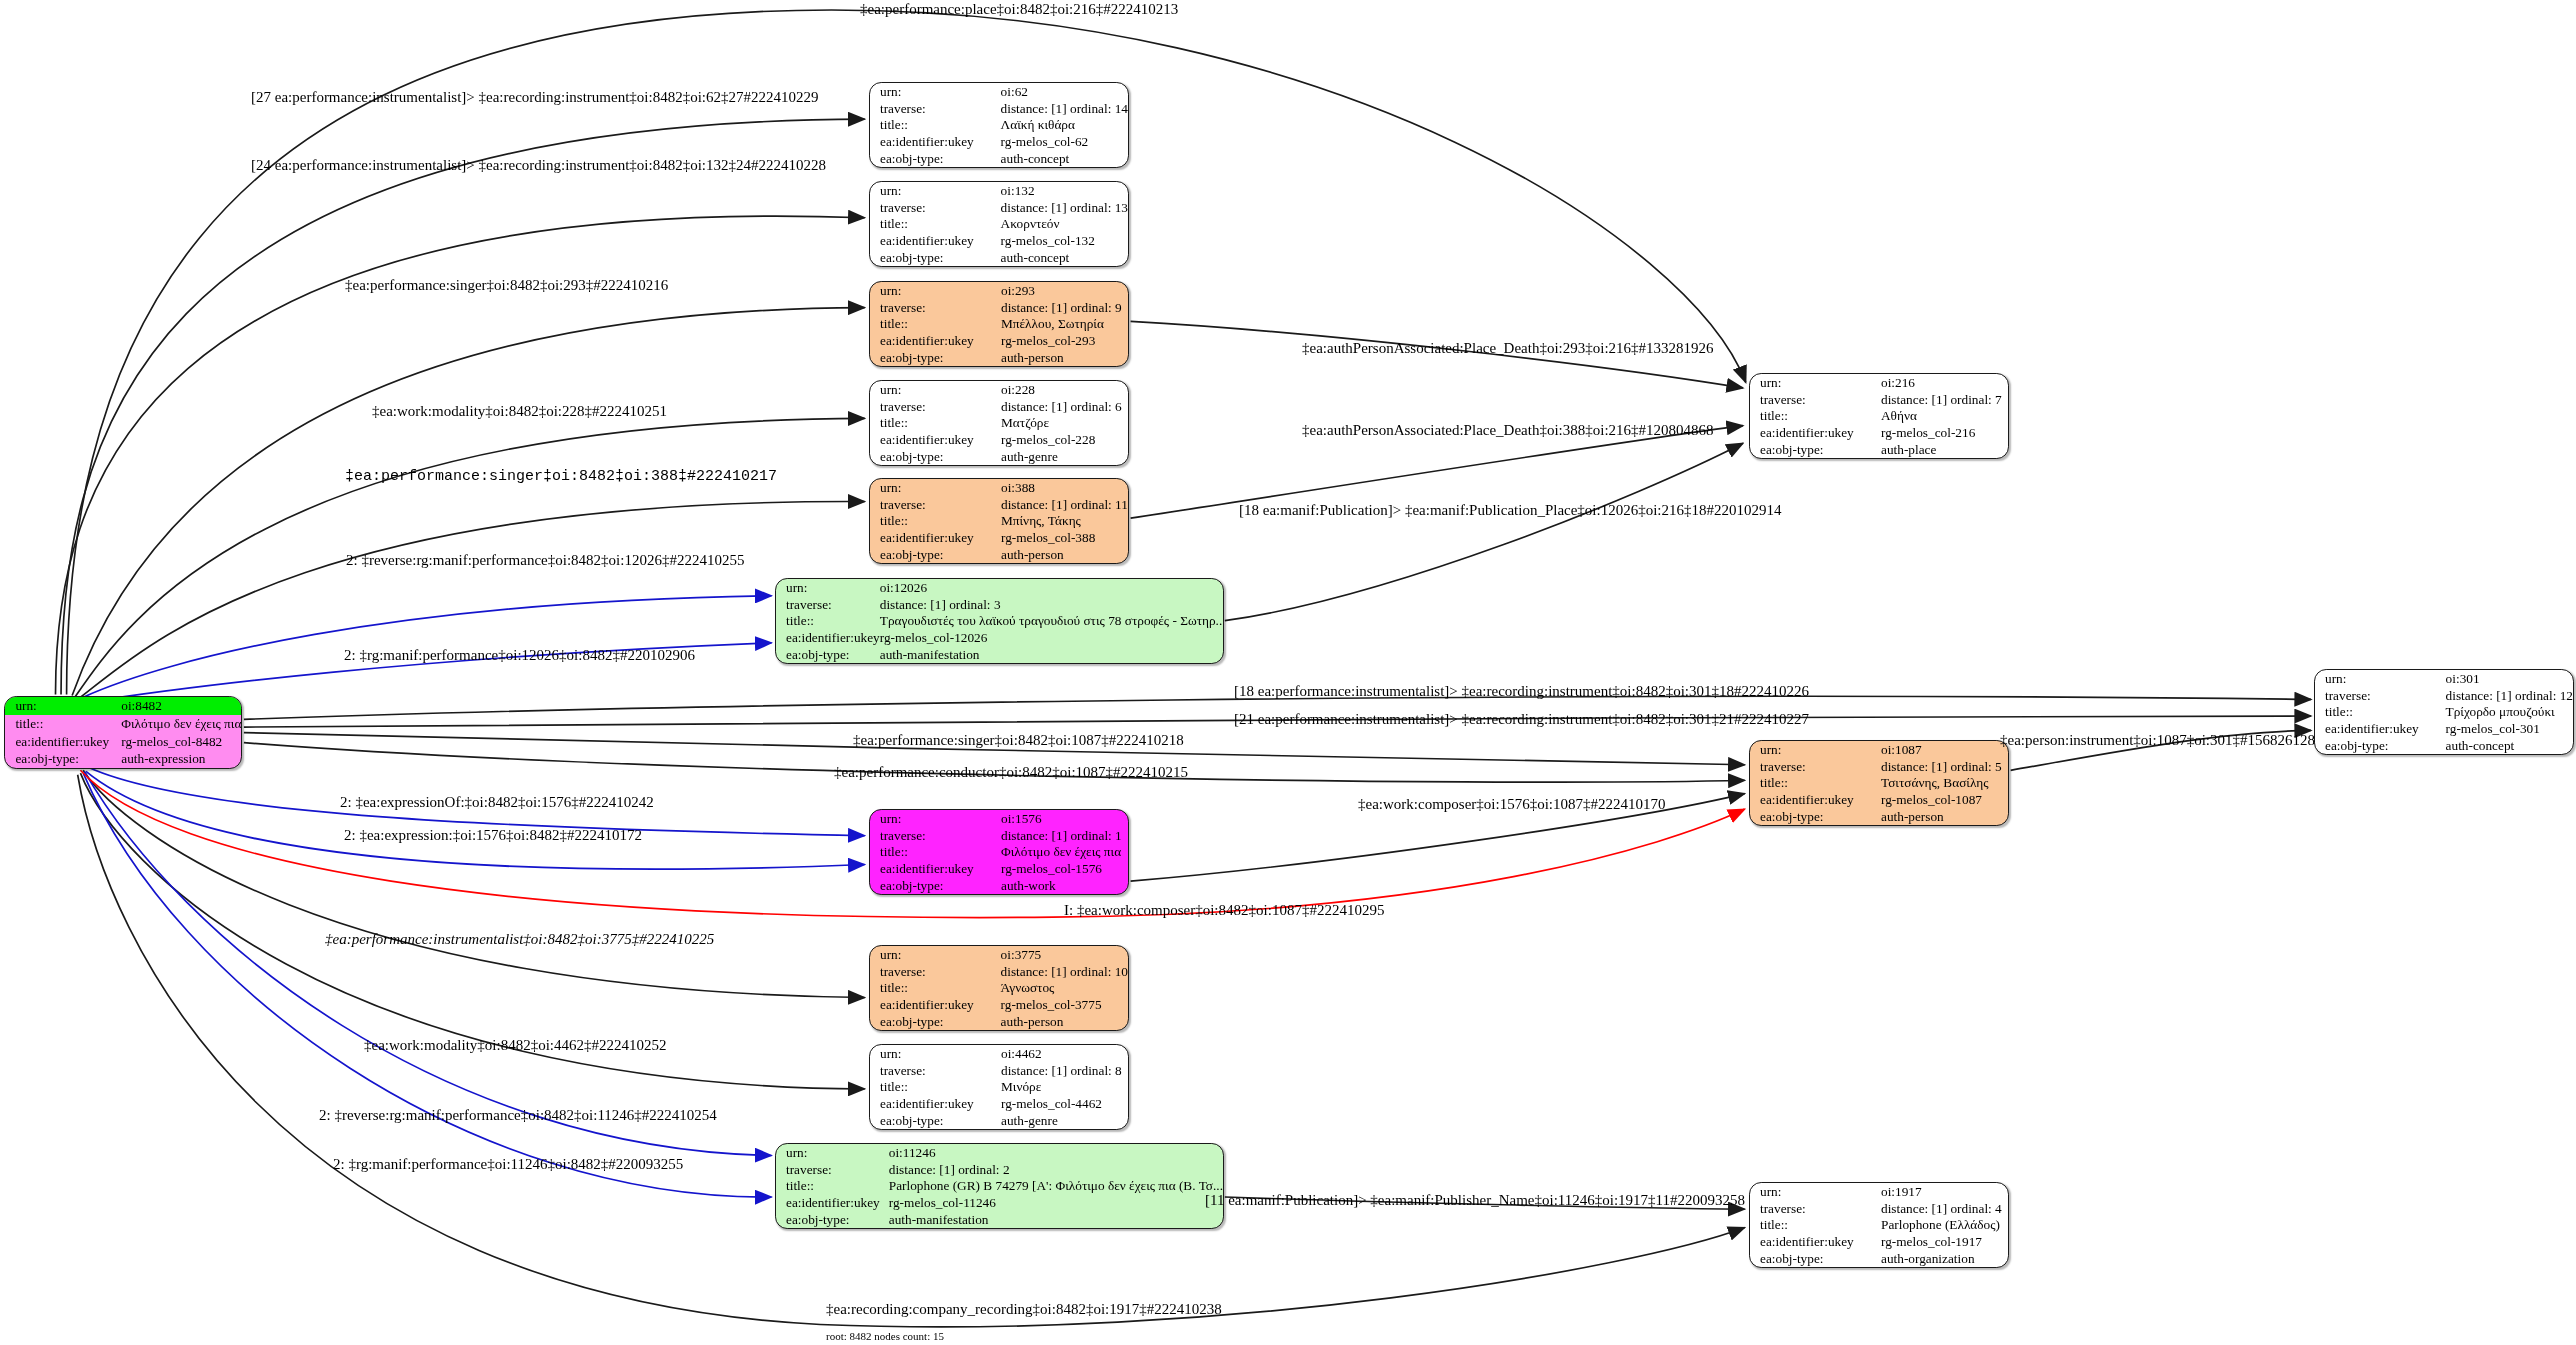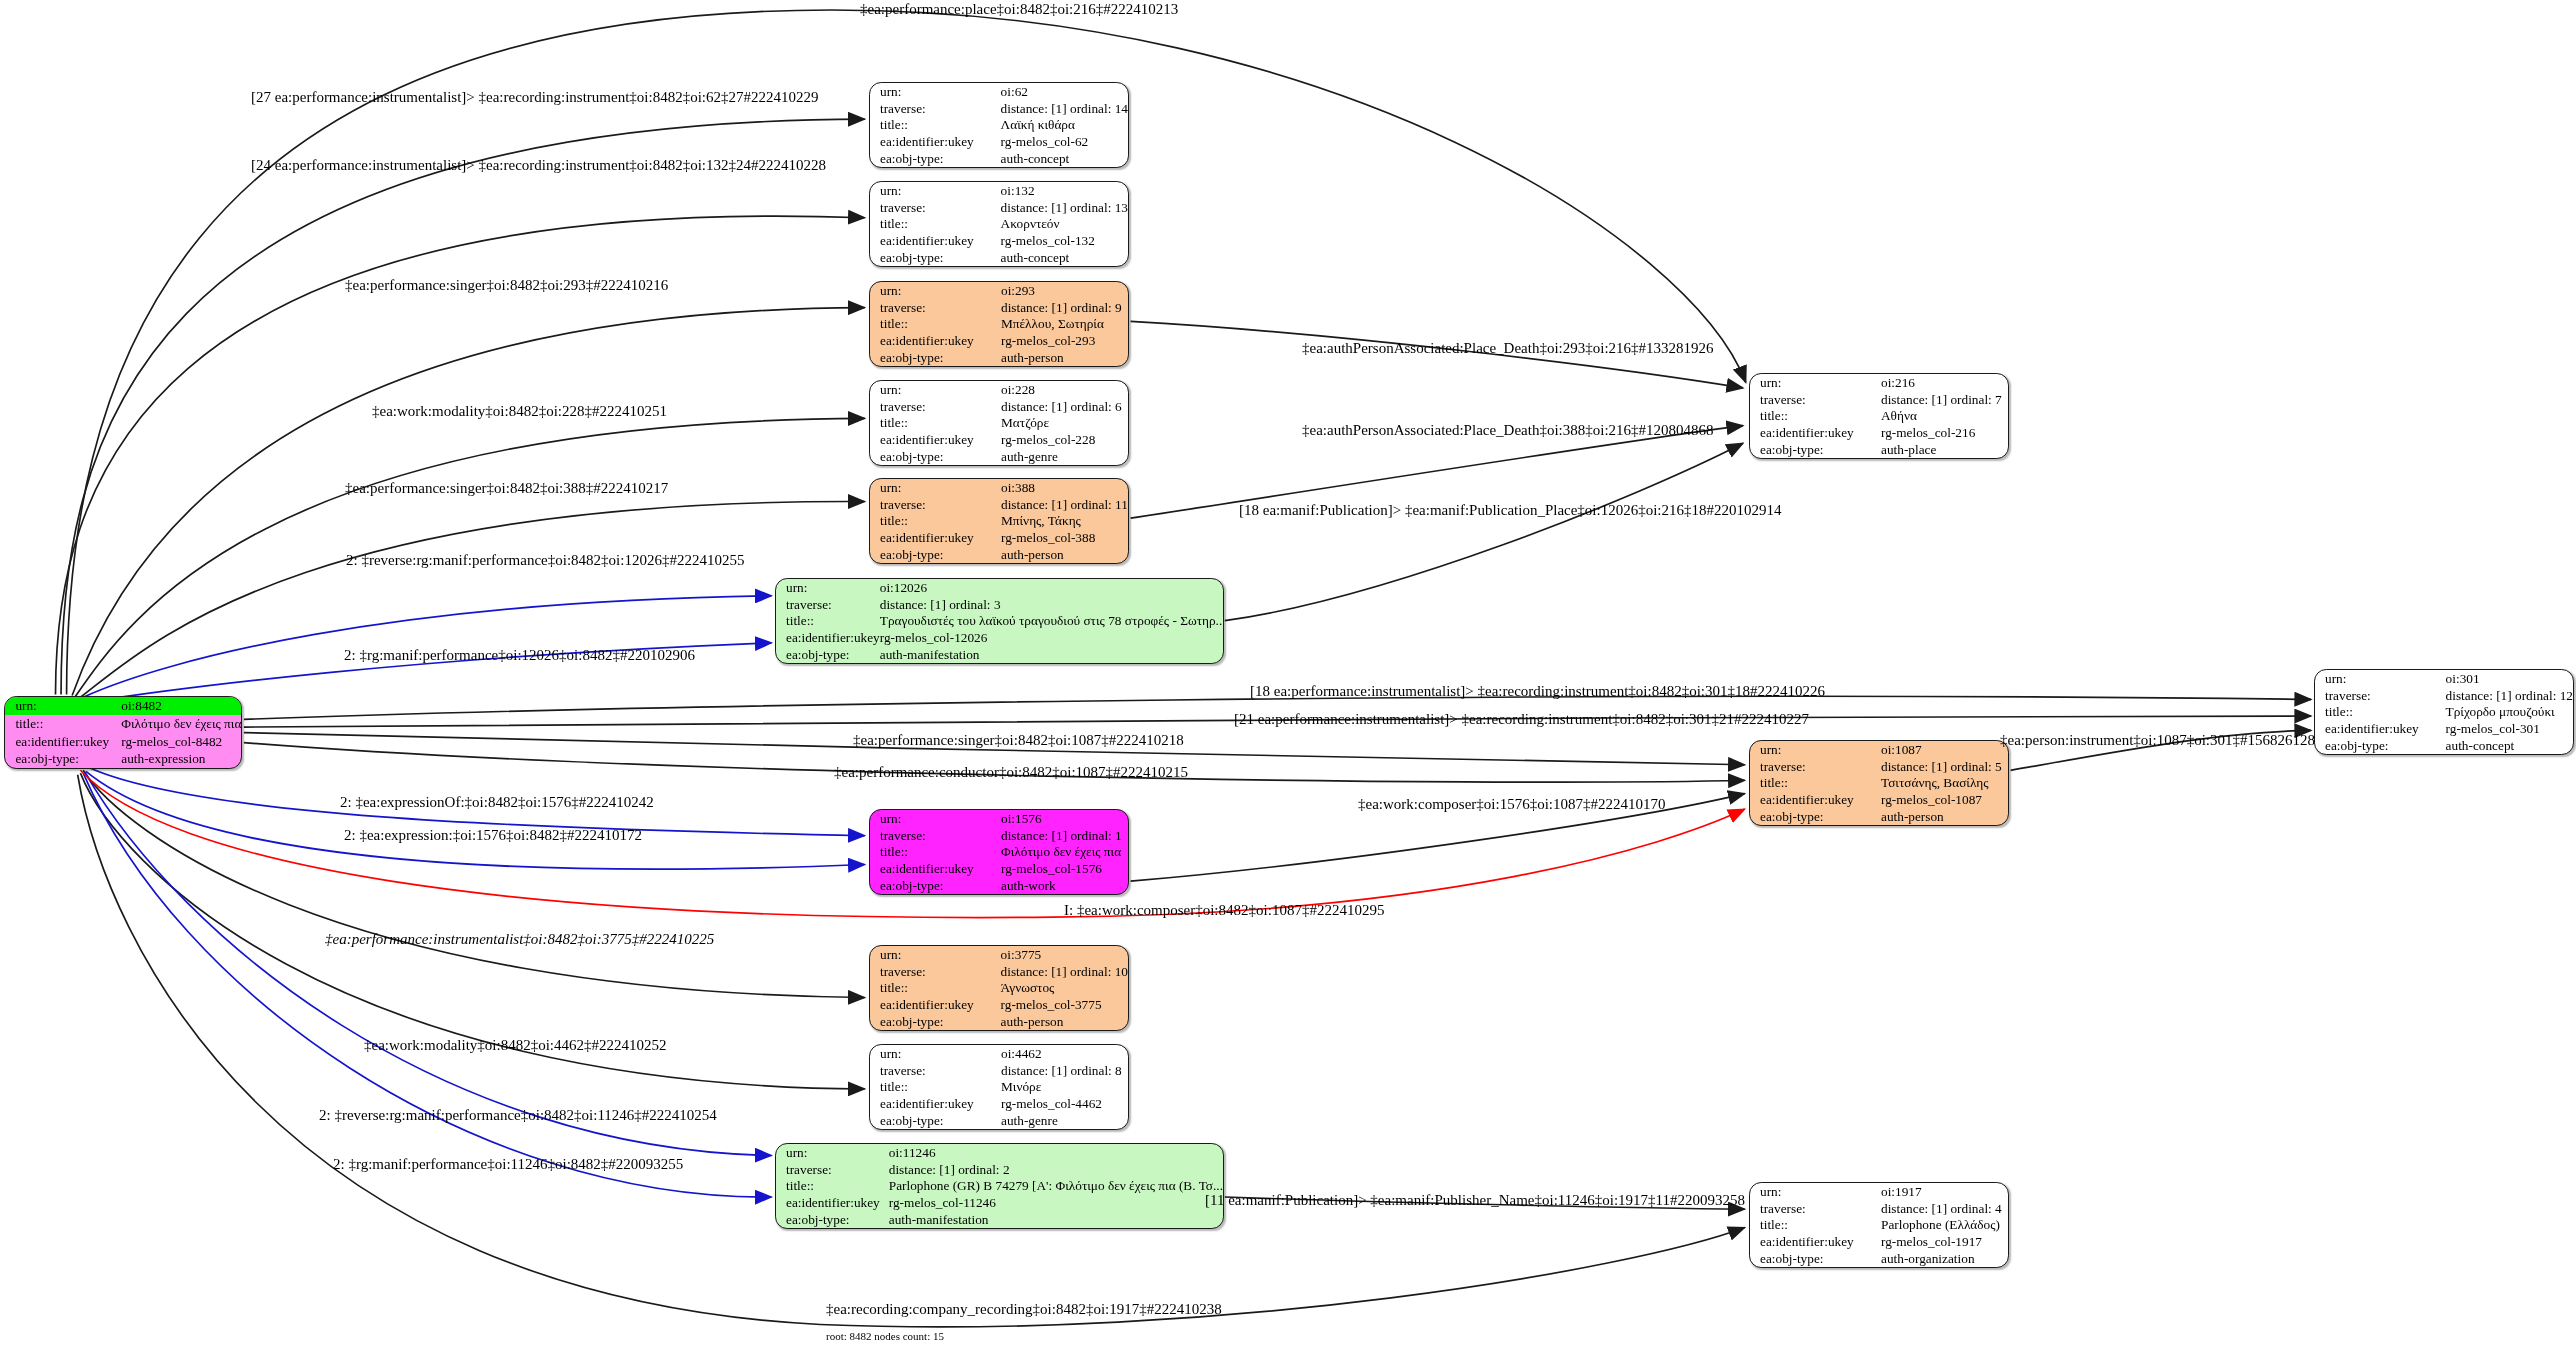--- a/index.html
+++ b/index.html
@@ -460,27 +460,27 @@
           </tbody>
         </table>
       </div>
     </div>
   <div id="labels">
       <div class="elabel" style="left: 860px; top: 1.1px;">‡ea:performance:place‡oi:8482‡oi:216‡#222410213</div>
       <div class="elabel" style="left: 251px; top: 89px;">[27 ea:performance:instrumentalist]&gt; ‡ea:recording:instrument‡oi:8482‡oi:62‡27#222410229</div>
       <div class="elabel" style="left: 251px; top: 157px;">[24 ea:performance:instrumentalist]&gt; ‡ea:recording:instrument‡oi:8482‡oi:132‡24#222410228</div>
       <div class="elabel" style="left: 345px; top: 277px;">‡ea:performance:singer‡oi:8482‡oi:293‡#222410216</div>
       <div class="elabel" style="left: 372px; top: 403px;">‡ea:work:modality‡oi:8482‡oi:228‡#222410251</div>
-      <div class="elabel" style="left: 345px; top: 480px;">‡ea:performance:singer‡oi:8482‡oi:388‡#222410217</div>
+      <div class="elabel" style="left: 345px; top: 468px; font-family: Liberation Mono, monospace;">‡ea:performance:singer‡oi:8482‡oi:388‡#222410217</div>
       <div class="elabel" style="left: 1302px; top: 340px;">‡ea:authPersonAssociated:Place_Death‡oi:293‡oi:216‡#133281926</div>
       <div class="elabel" style="left: 1302px; top: 422px;">‡ea:authPersonAssociated:Place_Death‡oi:388‡oi:216‡#120804868</div>
       <div class="elabel" style="left: 1239px; top: 502px;">[18 ea:manif:Publication]&gt; ‡ea:manif:Publication_Place‡oi:12026‡oi:216‡18#220102914</div>
       <div class="elabel" style="left: 319px; top: 552px; margin-left: 27px;">2: ‡reverse:rg:manif:performance‡oi:8482‡oi:12026‡#222410255</div>
       <div class="elabel" style="left: 344px; top: 647px;">2: ‡rg:manif:performance‡oi:12026‡oi:8482‡#220102906</div>
-      <div class="elabel" style="left: 1234px; top: 683px; margin-left: 16px;">[18 ea:performance:instrumentalist]&gt; ‡ea:recording:instrument‡oi:8482‡oi:301‡18#222410226</div>
+      <div class="elabel" style="left: 1234px; top: 683px;">[18 ea:performance:instrumentalist]&gt; ‡ea:recording:instrument‡oi:8482‡oi:301‡18#222410226</div>
       <div class="elabel" style="left: 1234px; top: 711px;">[21 ea:performance:instrumentalist]&gt; ‡ea:recording:instrument‡oi:8482‡oi:301‡21#222410227</div>
       <div class="elabel" style="left: 853px; top: 732px;">‡ea:performance:singer‡oi:8482‡oi:1087‡#222410218</div>
       <div class="elabel" style="left: 2000px; top: 732px;">‡ea:person:instrument‡oi:1087‡oi:301‡#156826128</div>
       <div class="elabel" style="left: 834px; top: 764px;">‡ea:performance:conductor‡oi:8482‡oi:1087‡#222410215</div>
       <div class="elabel" style="left: 1358px; top: 796px;">‡ea:work:composer‡oi:1576‡oi:1087‡#222410170</div>
       <div class="elabel" style="left: 340px; top: 794px; text-align: center;">2: ‡ea:expressionOf:‡oi:8482‡oi:1576‡#222410242</div>
       <div class="elabel" style="left: 344px; top: 827px;">2: ‡ea:expression:‡oi:1576‡oi:8482‡#222410172</div>
       <div class="elabel" style="left: 1064px; top: 902px;">I: ‡ea:work:composer‡oi:8482‡oi:1087‡#222410295</div>
       <div class="elabel" style="left: 325px; top: 931px; font-style: italic;">‡ea:performance:instrumentalist‡oi:8482‡oi:3775‡#222410225</div>
       <div class="elabel" style="left: 364px; top: 1037px;">‡ea:work:modality‡oi:8482‡oi:4462‡#222410252</div>

